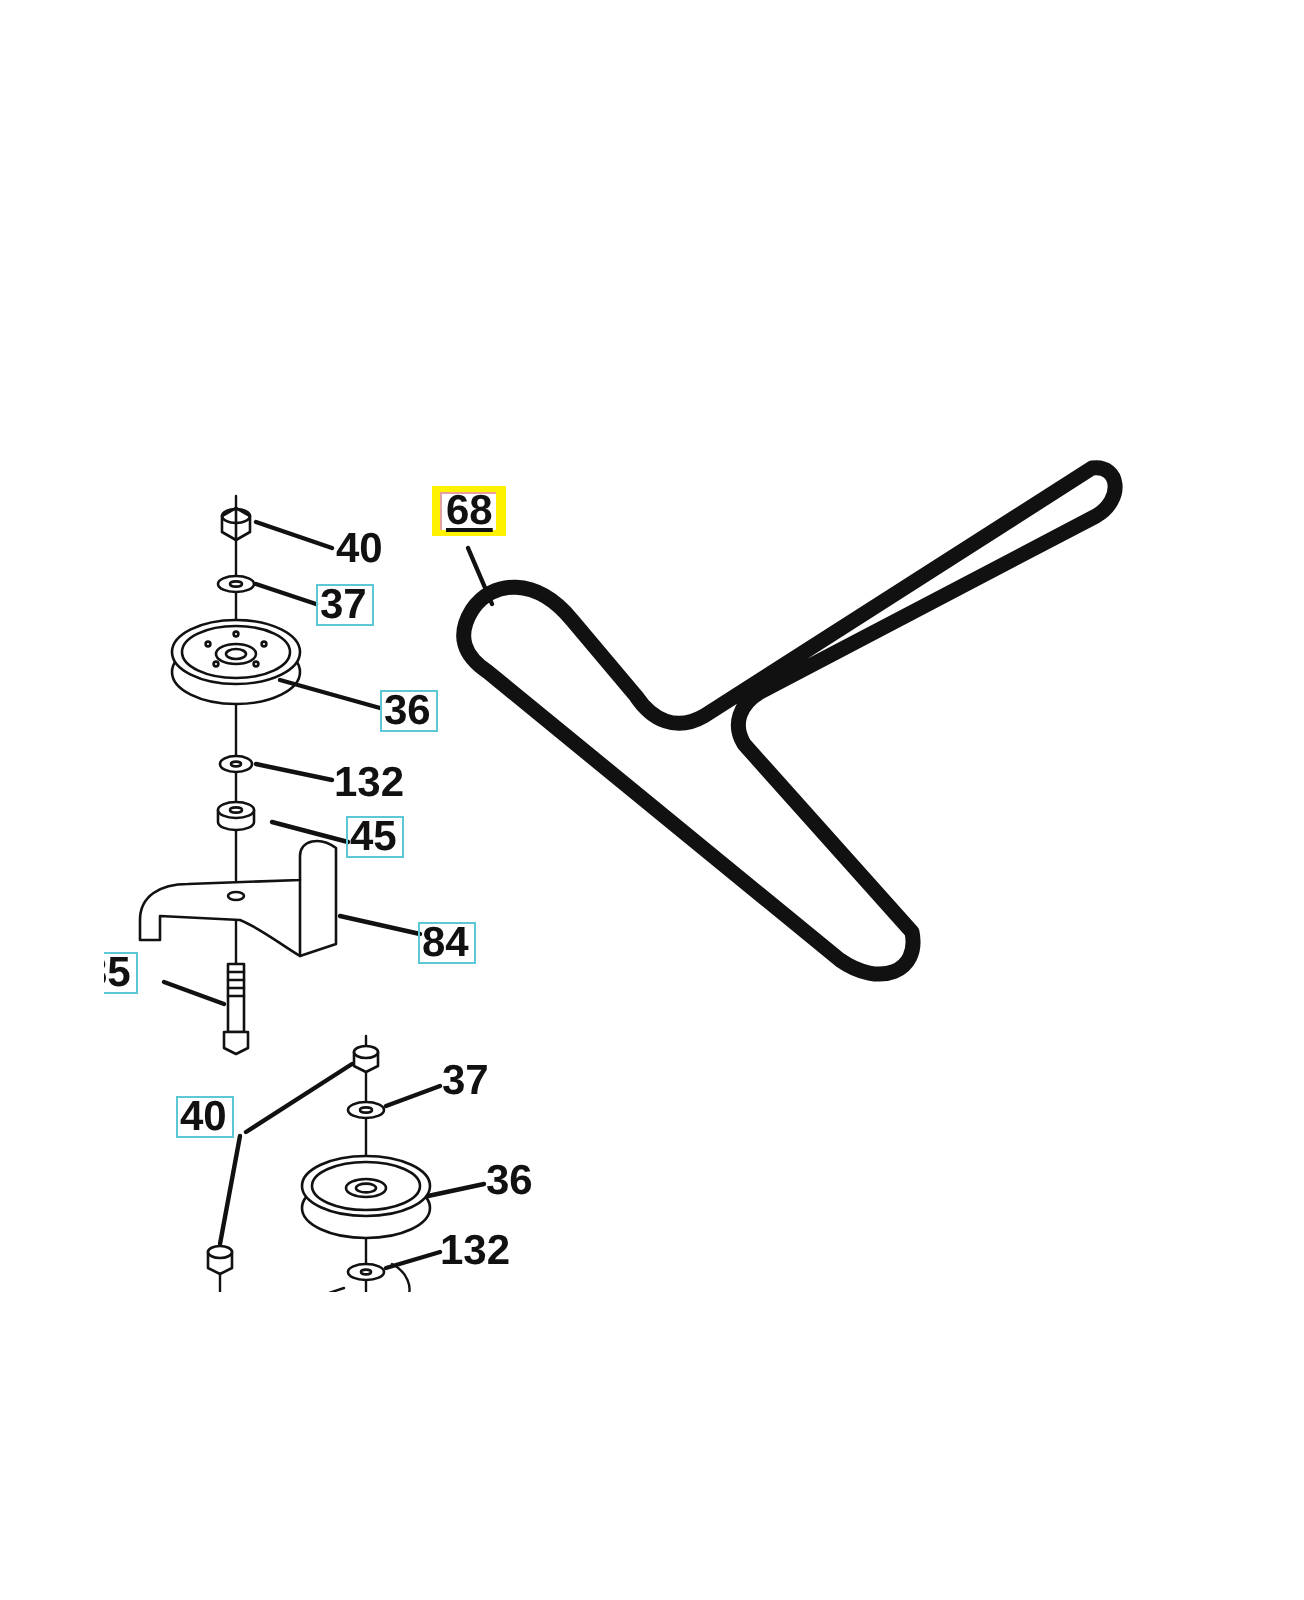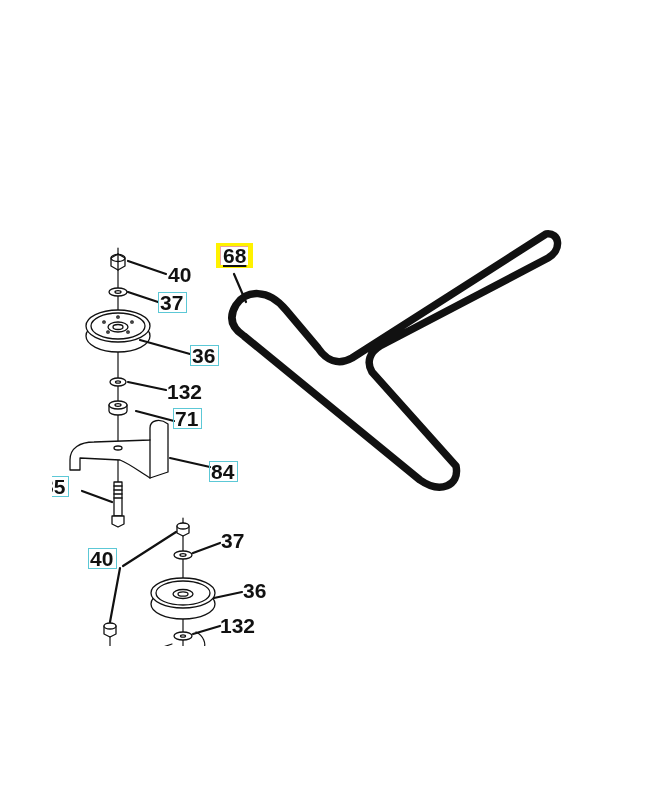--- a/index.html
+++ b/index.html
@@ -122,20 +122,20 @@
 
     <line x1="123" y1="566" x2="176" y2="532" stroke-width="2.2"></line>
     <line x1="120" y1="568" x2="110" y2="622" stroke-width="2.2"></line>
   </g>
 </svg>
 
 <div class="callout" style="left:168px;top:264px;">40</div>
 <div class="callout boxed" style="left:158px;top:292px;">37</div>
 <div class="callout boxed" style="left:190px;top:345px;">36</div>
 <div class="callout" style="left:167px;top:381px;">132</div>
-<div class="callout boxed" style="left:173px;top:408px;">71</div>
+<div class="callout boxed" style="left:173px;top:408px;">45</div>
 <div class="callout boxed" style="left:209px;top:461px;">84</div>
 <div class="callout boxed" style="left:40px;top:476px;clip-path:inset(0 0 0 12px);">85</div>
 <div class="callout selected" style="left:216px;top:243px;"><span>68</span></div>
 <div class="callout boxed" style="left:88px;top:548px;">40</div>
 <div class="callout" style="left:221px;top:530px;">37</div>
 <div class="callout" style="left:243px;top:580px;">36</div>
 <div class="callout" style="left:220px;top:615px;">132</div>
 
 </body></html>

